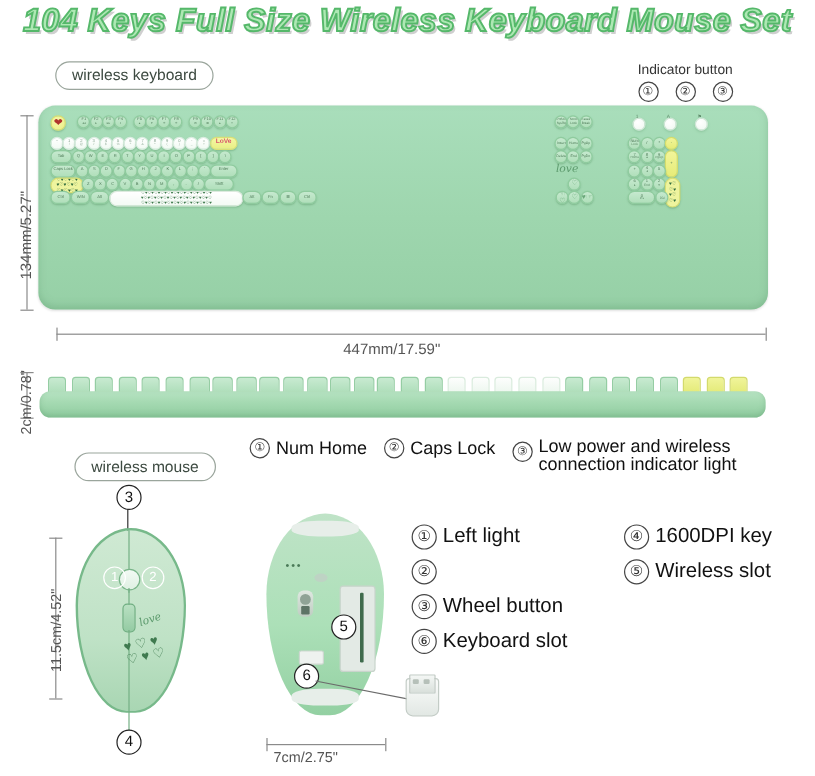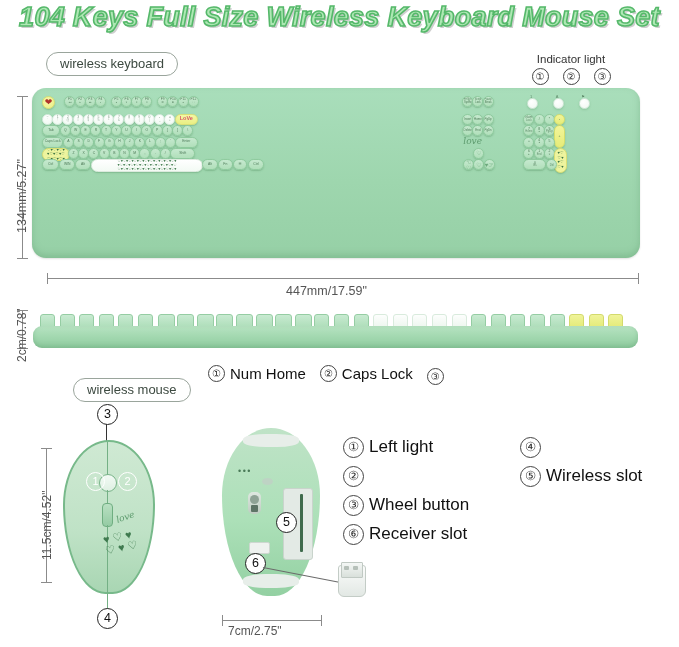--- a/index.html
+++ b/index.html
@@ -196,21 +196,21 @@
 
 <div class="stage">
 
   <div class="abs title">104 Keys Full Size Wireless Keyboard Mouse Set</div>
 
   <div class="abs" style="left:46px;top:54px;">
     <span class="pill">wireless keyboard</span>
   </div>
 
   <div class="abs" style="left:521px;top:53px;width:100px;text-align:center;">
-    <div class="indic-title">Indicator light</div>
+    <div class="indic-title">Indicator button</div>
     <div class="indic-nums" style="justify-content:center;margin-top:3px;">
       <span class="cnum">①</span>
       <span class="cnum">②</span>
       <span class="cnum">③</span>
     </div>
   </div>
 
   <div class="abs kb-body" id="kbBody" style="left:32px;top:88px;width:608px;height:170px;"></div>
   <div class="abs" id="kbKeys" style="left:32px;top:88px;width:608px;height:170px;">
       <div class="key esc-heart" style="left: 10px; top: 8px; width: 11px; height: 11px;">
@@ -485,24 +485,28 @@
     <div class="legend-row legend-kb">
       <span class="cnum">①</span>
       <span>Num Home</span>
     </div>
     <div class="legend-row legend-kb">
       <span class="cnum">②</span>
       <span>Caps  Lock</span>
     </div>
     <div class="legend-row legend-kb">
       <span class="cnum" style="margin-top:3px;">③</span>
-    </div>
-  </div>
-
-  <div class="abs" style="left:73px;top:380px;">
+      <span class="legend-two">
+        <span style="display:block;">Low power and wireless</span>
+        <span style="display:block;">connection indicator light</span>
+      </span>
+    </div>
+  </div>
+
+  <div class="abs" style="left:62px;top:380px;">
     <span class="pill">wireless mouse</span>
   </div>
 
   <div class="abs leader-v" style="left:106px;top:422px;height:22px;"></div>
   <div class="abs" style="left:97px;top:404px;">
     <span class="cnum filled big">3</span>
   </div>
 
   <div class="abs mouse-top" style="left:63px;top:440px;width:88px;height:150px;"></div>
   <div class="abs mouse-split" style="left:106.5px;top:442px;height:52px;"></div>
@@ -568,27 +572,28 @@
     </div>
     <div class="legend-row" style="font-size:17px;margin-bottom:8px;">
       <span class="cnum big">②</span>
     </div>
     <div class="legend-row" style="font-size:17px;margin-bottom:8px;">
       <span class="cnum big">③</span>
       <span>Wheel button</span>
     </div>
     <div class="legend-row" style="font-size:17px;">
       <span class="cnum big">⑥</span>
-      <span>Receiver slot</span>
+      <span>Keyboard slot</span>
     </div>
   </div>
 
   <div class="abs" style="left:520px;top:437px;">
     <div class="legend-row" style="font-size:17px;margin-bottom:8px;">
       <span class="cnum big">④</span>
+      <span>1600DPI key</span>
     </div>
     <div class="legend-row" style="font-size:17px;">
       <span class="cnum big">⑤</span>
       <span>Wireless slot</span>
     </div>
   </div>
 
 </div>
 
 </body></html>

